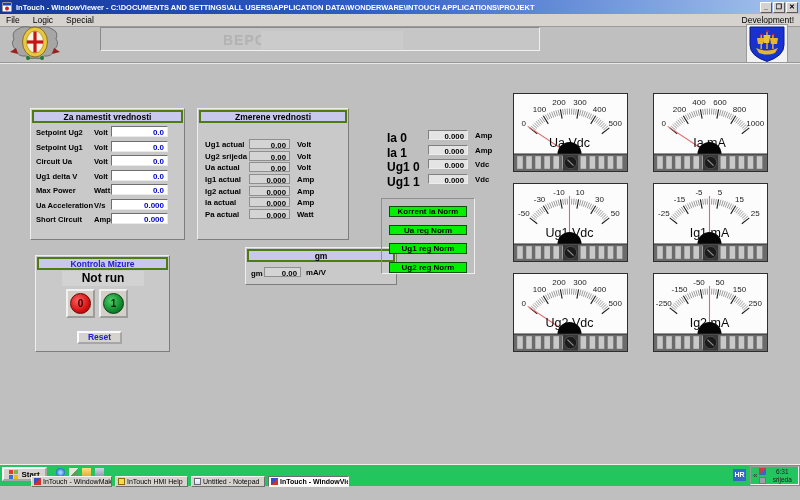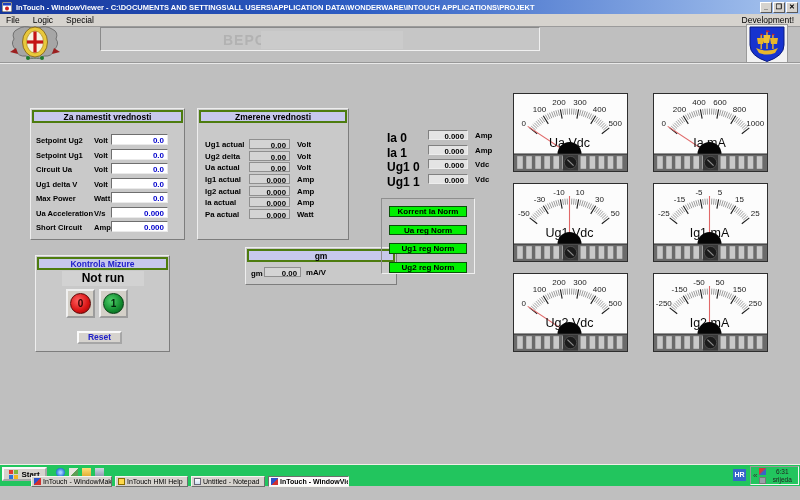--- a/index.html
+++ b/index.html
@@ -31,21 +31,21 @@
   #headerbox .ghostbox{position:absolute;left:160px;top:3px;width:142px;height:18px;background:#cbcbcb;}
 
   
   .panel{position:absolute;background:#c9c9c9;border:1px solid;border-color:#eeeeee #7d7d7d #7d7d7d #eeeeee;}
   .panel-hd{margin:1px 1px 0;height:13px;background:#c7c8ec;border:2px solid #4d7c0f;
     font-size:8.5px;font-weight:bold;text-align:center;line-height:11px;}
   .panel-hd.blue{color:#2121cc;}
 
   
   #p-setpoints{left:30px;top:108px;width:155px;height:132px;}
-  #p-setpoints .rows{padding-top:3px;margin-top:8px;}
+  #p-setpoints .rows{padding-top:3px;}
   .sp-row{position:relative;height:12px;margin-bottom:2.5px;}
   .sp-row .lbl{position:absolute;left:5px;top:2px;font-size:7.6px;font-weight:bold;white-space:nowrap;}
   .sp-row .unit{position:absolute;left:63px;top:2px;font-size:7.6px;font-weight:bold;}
   .inputfield{position:absolute;left:80px;top:0;width:57px;height:11px;background:#fff;color:#0000cc;
     font-size:8px;font-weight:bold;text-align:right;padding:1px 3px 0 0;
     border:1px solid;border-color:#6f6f6f #eaeaea #eaeaea #6f6f6f;}
 
   
   #p-measured{left:197px;top:108px;width:152px;height:132px;}
   #p-measured .rows{padding-top:16px;}
@@ -248,21 +248,21 @@
     <div class="panel-hd">Zmerene vrednosti</div>
     <div class="rows">
 
         <div class="ms-row">
           <span class="lbl">Ug1 actual</span>
           <span class="dispfield">0.00</span>
           <span class="unit">Volt</span>
         </div>
 
         <div class="ms-row">
-          <span class="lbl">Ug2 delta</span>
+          <span class="lbl">Ug2 srijeda</span>
           <span class="dispfield">0.00</span>
           <span class="unit">Volt</span>
         </div>
 
         <div class="ms-row">
           <span class="lbl">Ua actual</span>
           <span class="dispfield">0.00</span>
           <span class="unit">Volt</span>
         </div>
 

